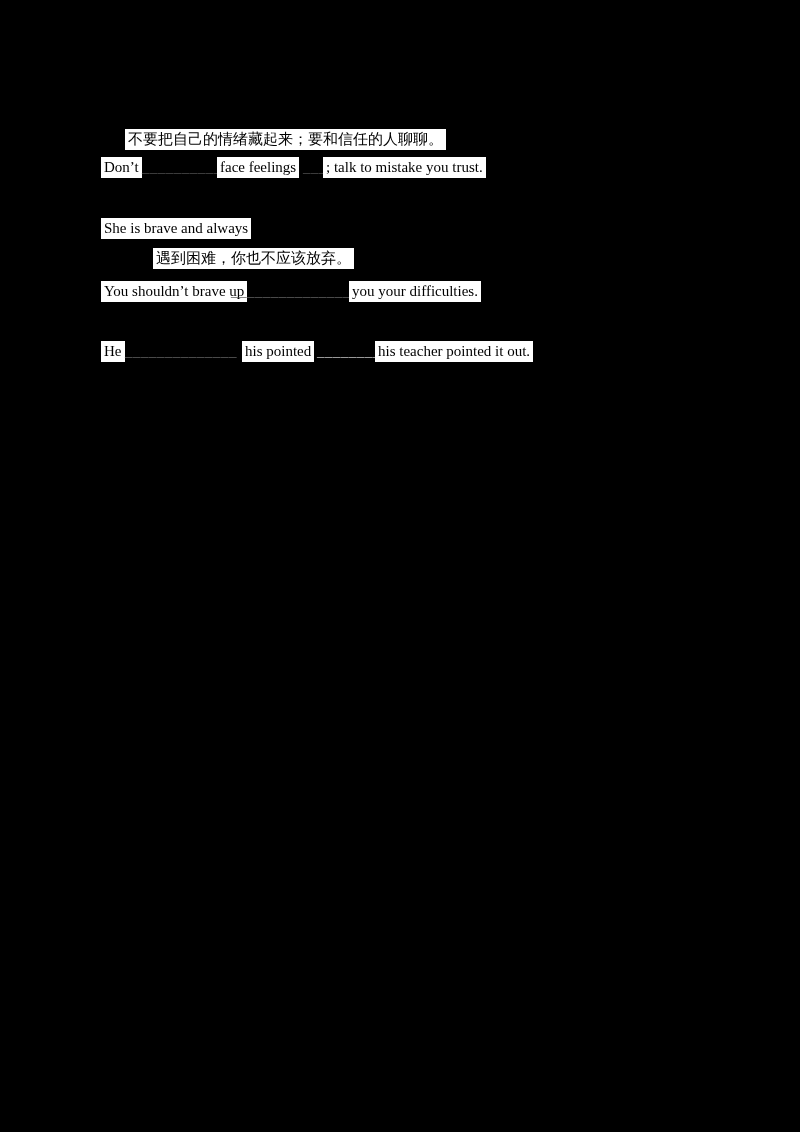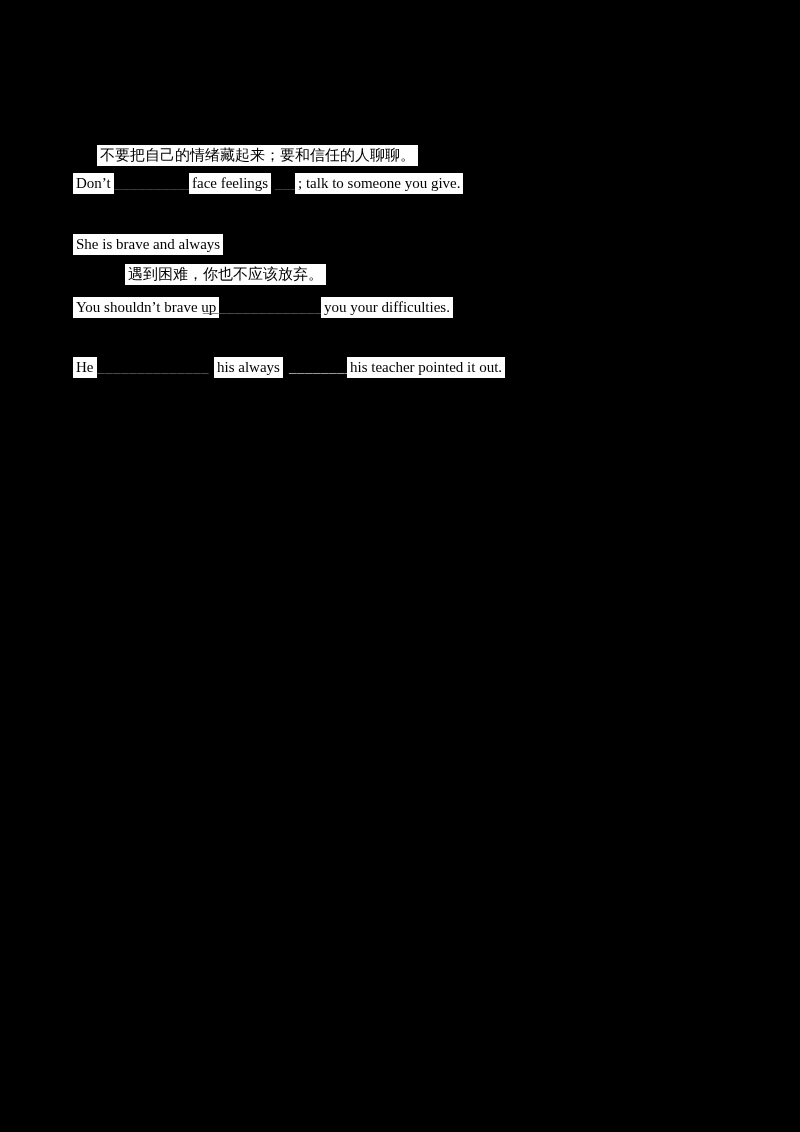--- a/index.html
+++ b/index.html
@@ -18,22 +18,23 @@
     line-height: 17px;
   }
   .line {
     position: absolute;
     left: 0;
     width: 100%;
     height: 22px;
   }
   .seg {
     position: absolute;
-    top: 16px;
+    top: 0;
     white-space: pre;
+    margin-left: 28px;
   }
   .hl {
     background: var(--highlight-background, #ffffff);
     color: var(--highlight-text, #000000);
     padding: 2px 3px;
   }
   .blank {
     padding: 2px 0;
     letter-spacing: 0.5px;
   }
@@ -52,39 +53,39 @@
 
   <div class="line" style="top:129px">
     <span class="seg hl" style="left:97px">不要把自己的情绪藏起来；要和信任的人聊聊。</span>
   </div>
 
   <div class="line" style="top:157px">
     <span class="seg hl" style="left:73px">Don’t</span>
     <span class="seg blank blank-faint" style="left:114px">__________</span>
     <span class="seg hl" style="left:189px">face feelings</span>
     <span class="seg blank blank-faint" style="left:275px">____</span>
-    <span class="seg hl" style="left:295px">; talk to someone you give.</span>
+    <span class="seg hl" style="left:295px">; talk to mistake you trust.</span>
   </div>
 
   <div class="line" style="top:218px">
     <span class="seg hl" style="left:73px">She is brave and always</span>
     <span class="seg plain" style="left:213px">.</span>
   </div>
 
   <div class="line" style="top:248px">
     <span class="seg hl" style="left:125px">遇到困难，你也不应该放弃。</span>
   </div>
 
   <div class="line" style="top:281px">
     <span class="seg hl" style="left:73px">You shouldn’t brave up</span>
     <span class="seg blank blank-mid" style="left:203px">________________</span>
     <span class="seg hl" style="left:321px">you your difficulties.</span>
   </div>
 
   <div class="line" style="top:341px">
     <span class="seg hl" style="left:73px">He</span>
     <span class="seg blank blank-mid" style="left:97px">______________</span>
-    <span class="seg hl" style="left:214px">his always</span>
+    <span class="seg hl" style="left:214px">his pointed</span>
     <span class="seg blank blank-bright" style="left:289px">________</span>
     <span class="seg hl" style="left:347px">his teacher pointed it out.</span>
   </div>
 
 </div>
 
 </body></html>

